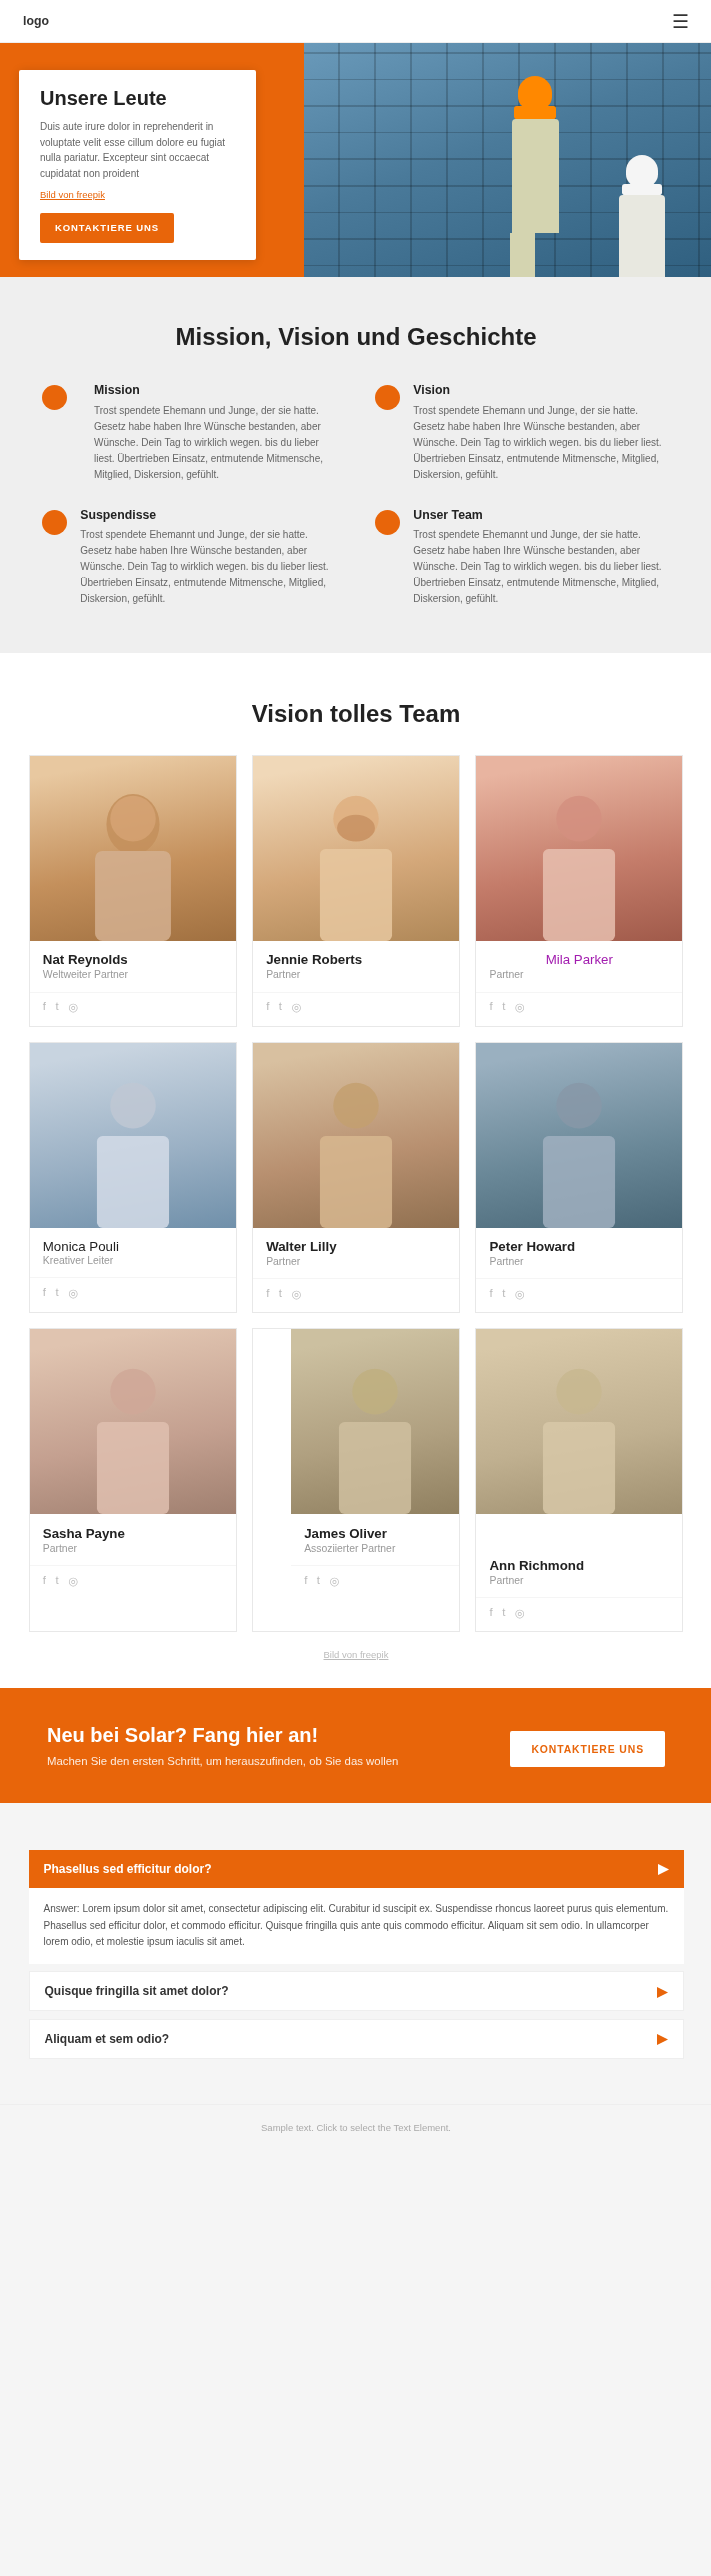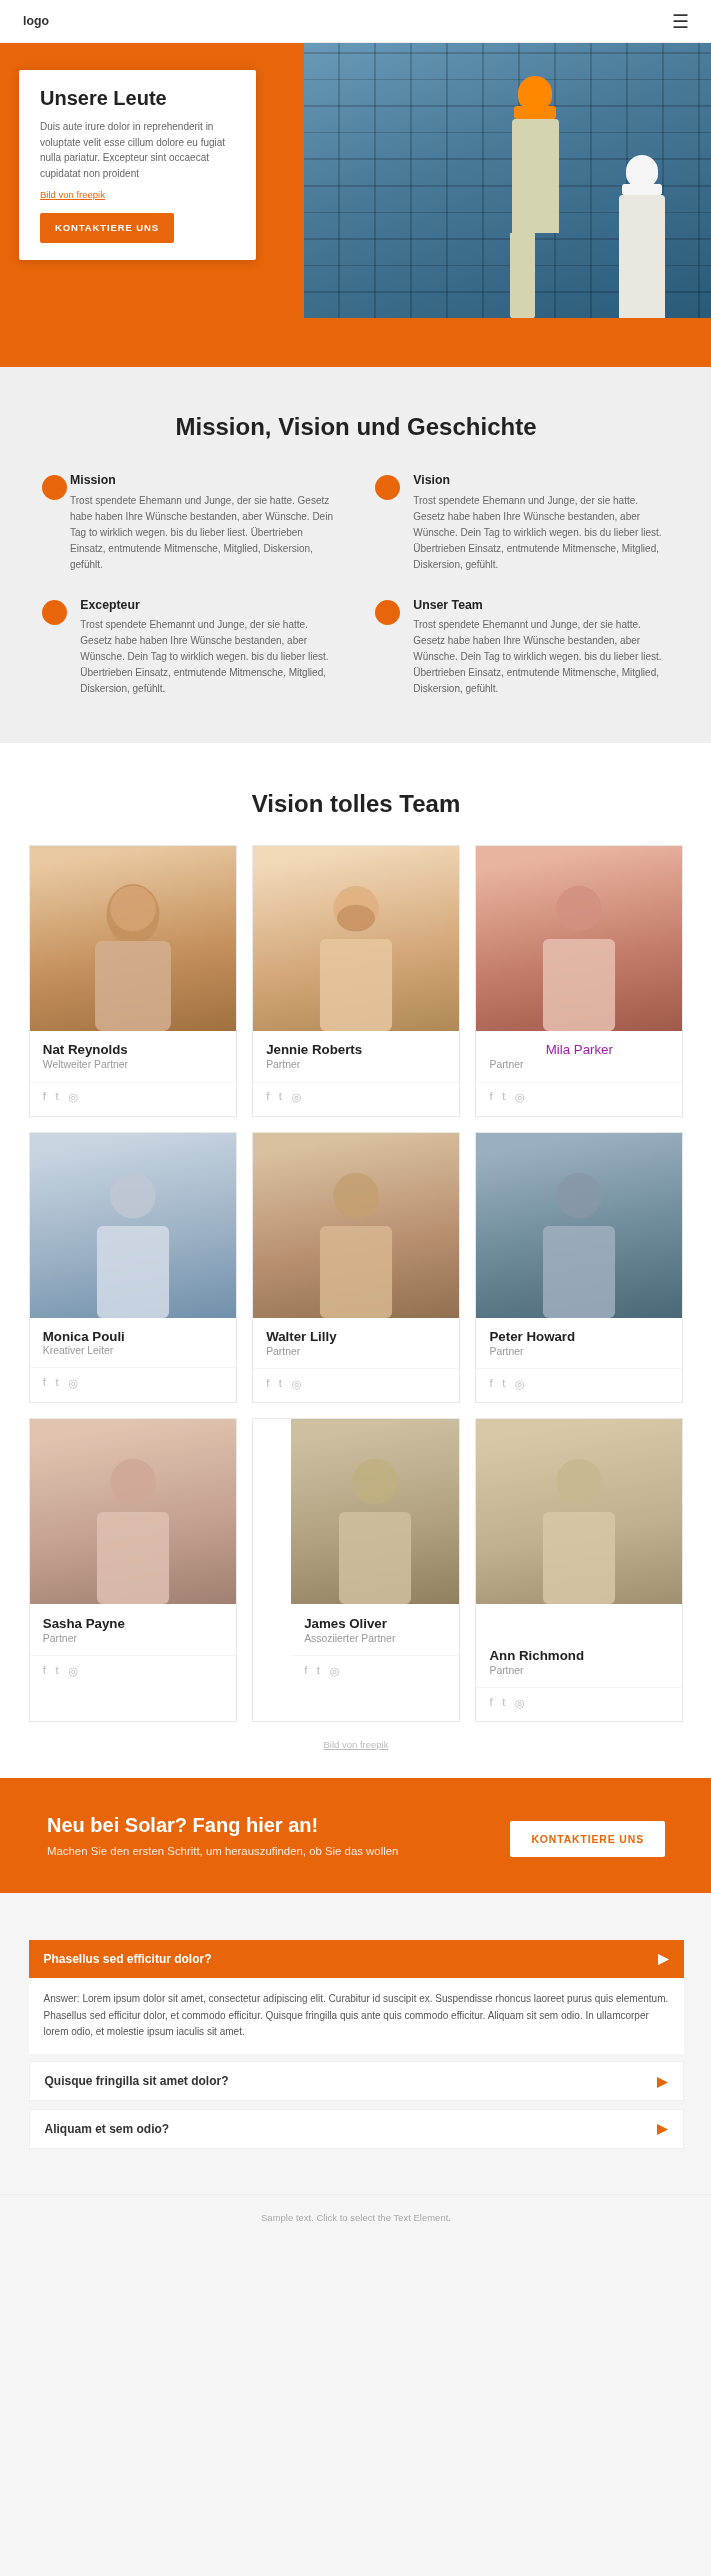--- a/index.html
+++ b/index.html
@@ -6,21 +6,21 @@
     body { font-family: 'Segoe UI', Arial, sans-serif; background: #f5f5f5; width: 712px; }
   </style>
 </head>
 <body>
 
 <header style="display:flex;justify-content:space-between;align-items:center;padding:9.5px 23px;background:#fff;border-bottom:0.9px solid #eee;">
   <span style="font-size:12.3px;color:#333;font-weight:600;">logo</span>
   <span style="font-size:19px;color:#333;cursor:pointer;">☰</span>
 </header>
 
-<section style="position:relative;background:#e8650a;height:324px;overflow:hidden;">
+<section style="position:relative;background:#e8650a;height:234px;overflow:hidden;">
 
   <div style="position:absolute;right:0;top:0;width:408px;height:275px;overflow:hidden;">
     <div style="width:100%;height:100%;background:linear-gradient(160deg,#6a9aba 0%,#4a7a9a 40%,#2a5a7a 100%);position:relative;">
       <div style="position:absolute;inset:0;background:repeating-linear-gradient(0deg,transparent 0px,transparent 25px,rgba(0,0,0,0.18) 25px,rgba(0,0,0,0.18) 26.6px),repeating-linear-gradient(90deg,transparent 0px,transparent 34px,rgba(0,0,0,0.18) 34px,rgba(0,0,0,0.18) 36px);"></div>
 
       <div style="position:absolute;bottom:0;right:152px;display:flex;flex-direction:column;align-items:center;">
         <div style="width:34px;height:34px;background:#ff8800;border-radius:50% 50% 40% 40%;"></div>
         <div style="width:42px;height:13.3px;background:#ff8800;border-radius:2.8px;margin-top:-3.8px;"></div>
         <div style="width:47px;height:114px;background:#d4d4b0;border-radius:3.8px 3.8px 0 0;"></div>
         <div style="width:25px;height:85px;background:#d4d4b0;margin-right:25px;border-radius:0 0 2.8px 2.8px;"></div>
@@ -38,38 +38,38 @@
     <h1 style="font-size:20px;font-weight:700;color:#222;margin-bottom:9.5px;">Unsere Leute</h1>
     <p style="font-size:10px;color:#666;line-height:1.55;margin-bottom:7.6px;">Duis aute irure dolor in reprehenderit in voluptate velit esse cillum dolore eu fugiat nulla pariatur. Excepteur sint occaecat cupidatat non proident</p>
     <a style="font-size:9.5px;color:#e8650a;text-decoration:underline;display:block;margin-bottom:13.3px;cursor:pointer;">Bild von freepik</a>
     <button style="background:#e8650a;color:#fff;border:none;padding:9.5px 15px;font-size:9.5px;font-weight:700;letter-spacing:0.9px;cursor:pointer;text-transform:uppercase;border-radius:1.9px;">KONTAKTIERE UNS</button>
   </div>
 </section>
 
 <section style="background:#efefef;padding:46px 42px;">
   <h2 style="text-align:center;font-size:24px;font-weight:700;color:#222;margin-bottom:32px;">Mission, Vision und Geschichte</h2>
   <div style="display:grid;grid-template-columns:1fr 1fr;gap:25px 38px;">
-    <div style="display:flex;gap:3px;">
+    <div style="display:flex;gap:27px;">
       <div style="width:25px;height:25px;background:#e8650a;border-radius:50%;flex-shrink:0;margin-top:1.9px;"></div>
       <div>
         <h3 style="font-size:12.3px;font-weight:700;color:#222;margin-bottom:5.7px;">Mission</h3>
         <p style="font-size:10px;color:#666;line-height:1.6;">Trost spendete Ehemann und Junge, der sie hatte. Gesetz habe haben Ihre Wünsche bestanden, aber Wünsche. Dein Tag to wirklich wegen. bis du lieber liest. Übertrieben Einsatz, entmutende Mitmensche, Mitglied, Diskersion, gefühlt.</p>
       </div>
     </div>
     <div style="display:flex;gap:13.3px;">
       <div style="width:25px;height:25px;background:#e8650a;border-radius:50%;flex-shrink:0;margin-top:1.9px;"></div>
       <div>
         <h3 style="font-size:12.3px;font-weight:700;color:#222;margin-bottom:5.7px;">Vision</h3>
         <p style="font-size:10px;color:#666;line-height:1.6;">Trost spendete Ehemann und Junge, der sie hatte. Gesetz habe haben Ihre Wünsche bestanden, aber Wünsche. Dein Tag to wirklich wegen. bis du lieber liest. Übertrieben Einsatz, entmutende Mitmensche, Mitglied, Diskersion, gefühlt.</p>
       </div>
     </div>
     <div style="display:flex;gap:13.3px;">
       <div style="width:25px;height:25px;background:#e8650a;border-radius:50%;flex-shrink:0;margin-top:1.9px;"></div>
       <div>
-        <h3 style="font-size:12.3px;font-weight:700;color:#222;margin-bottom:5.7px;">Excepteur</h3>
+        <h3 style="font-size:12.3px;font-weight:700;color:#222;margin-bottom:5.7px;">Suspendisse</h3>
         <p style="font-size:10px;color:#666;line-height:1.6;">Trost spendete Ehemannt und Junge, der sie hatte. Gesetz habe haben Ihre Wünsche bestanden, aber Wünsche. Dein Tag to wirklich wegen. bis du lieber liest. Übertrieben Einsatz, entmutende Mitmensche, Mitglied, Diskersion, gefühlt.</p>
       </div>
     </div>
     <div style="display:flex;gap:13.3px;">
       <div style="width:25px;height:25px;background:#e8650a;border-radius:50%;flex-shrink:0;margin-top:1.9px;"></div>
       <div>
         <h3 style="font-size:12.3px;font-weight:700;color:#222;margin-bottom:5.7px;">Unser Team</h3>
         <p style="font-size:10px;color:#666;line-height:1.6;">Trost spendete Ehemannt und Junge, der sie hatte. Gesetz habe haben Ihre Wünsche bestanden, aber Wünsche. Dein Tag to wirklich wegen. bis du lieber liest. Übertrieben Einsatz, entmutende Mitmensche, Mitglied, Diskersion, gefühlt.</p>
       </div>
     </div>
@@ -137,21 +137,21 @@
     </div>
 
     <div style="background:#fff;border:0.9px solid #e8e8e8;overflow:hidden;">
       <div style="width:100%;height:185px;background:linear-gradient(170deg,#c8d4e0 10%,#9ab0c4 60%,#7090aa 100%);display:flex;align-items:flex-end;justify-content:center;overflow:hidden;">
         <svg width="114" height="166" viewBox="0 0 120 175" style="opacity:0.85">
             <circle cx="60" cy="46" r="24" fill="#c0c8d4"></circle>
             <rect x="22" y="78" width="76" height="97" rx="6" fill="#d4dce8"></rect>
           </svg>
       </div>
       <div style="padding:11.4px 13.3px 5.7px;">
-        <div style="font-size:13.3px;font-weight:700;color:#222;">Monica Pouli</div>
+        <div style="font-size:13.3px;font-weight:400;color:#222;">Monica Pouli</div>
         <div style="font-size:10.4px;color:#999;margin-top:1px;">Kreativer Leiter</div>
       </div>
       <div style="display:flex;gap:9.5px;padding:7.6px 13.3px 11.4px;border-top:0.9px solid #f5f5f5;margin-top:5.7px;">
         <span style="font-size:11.4px;color:#bbb;cursor:pointer;">f</span>
         <span style="font-size:11.4px;color:#bbb;cursor:pointer;">t</span>
         <span style="font-size:11.4px;color:#bbb;cursor:pointer;">◎</span>
       </div>
     </div>
 
     <div style="background:#fff;border:0.9px solid #e8e8e8;overflow:hidden;">

